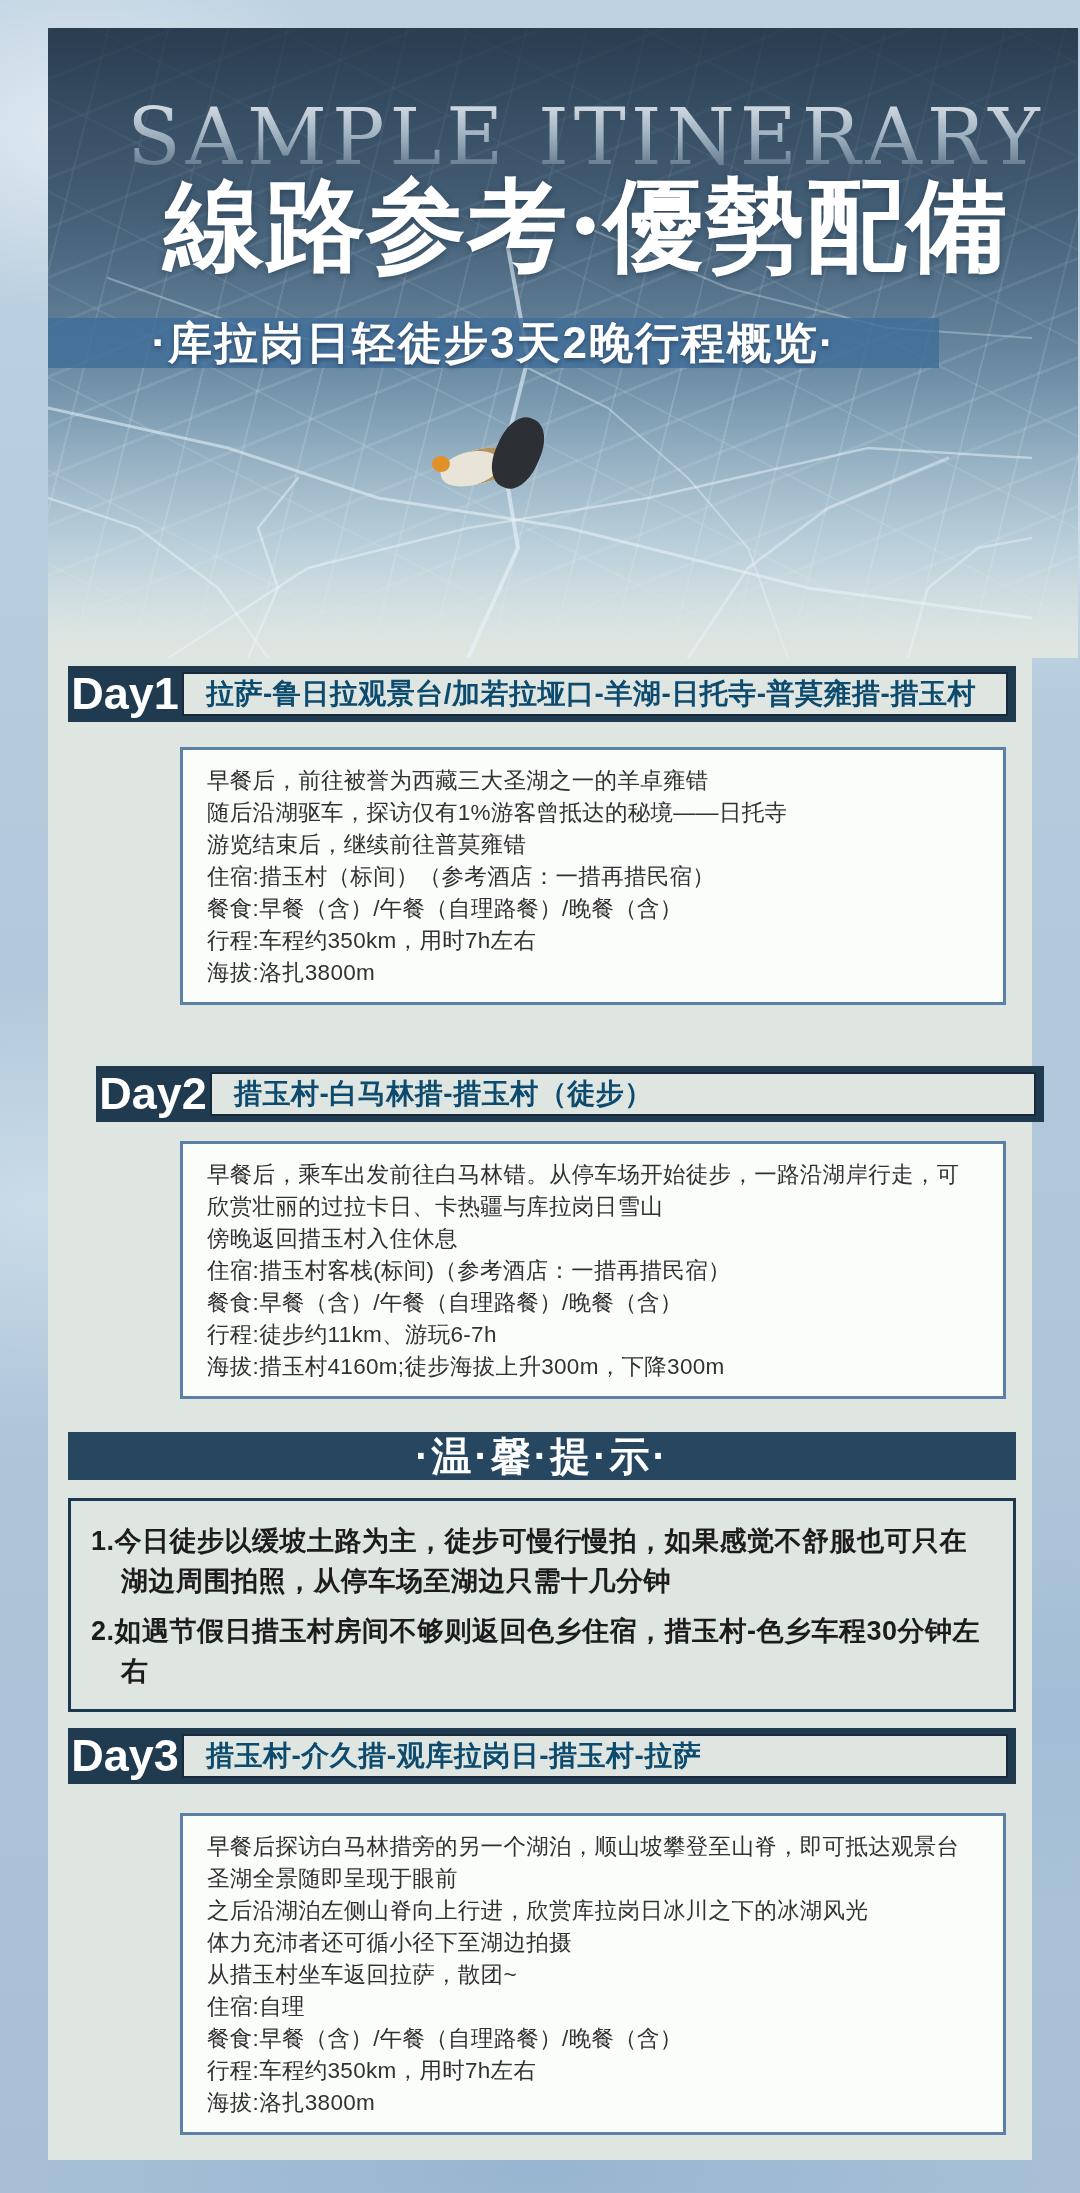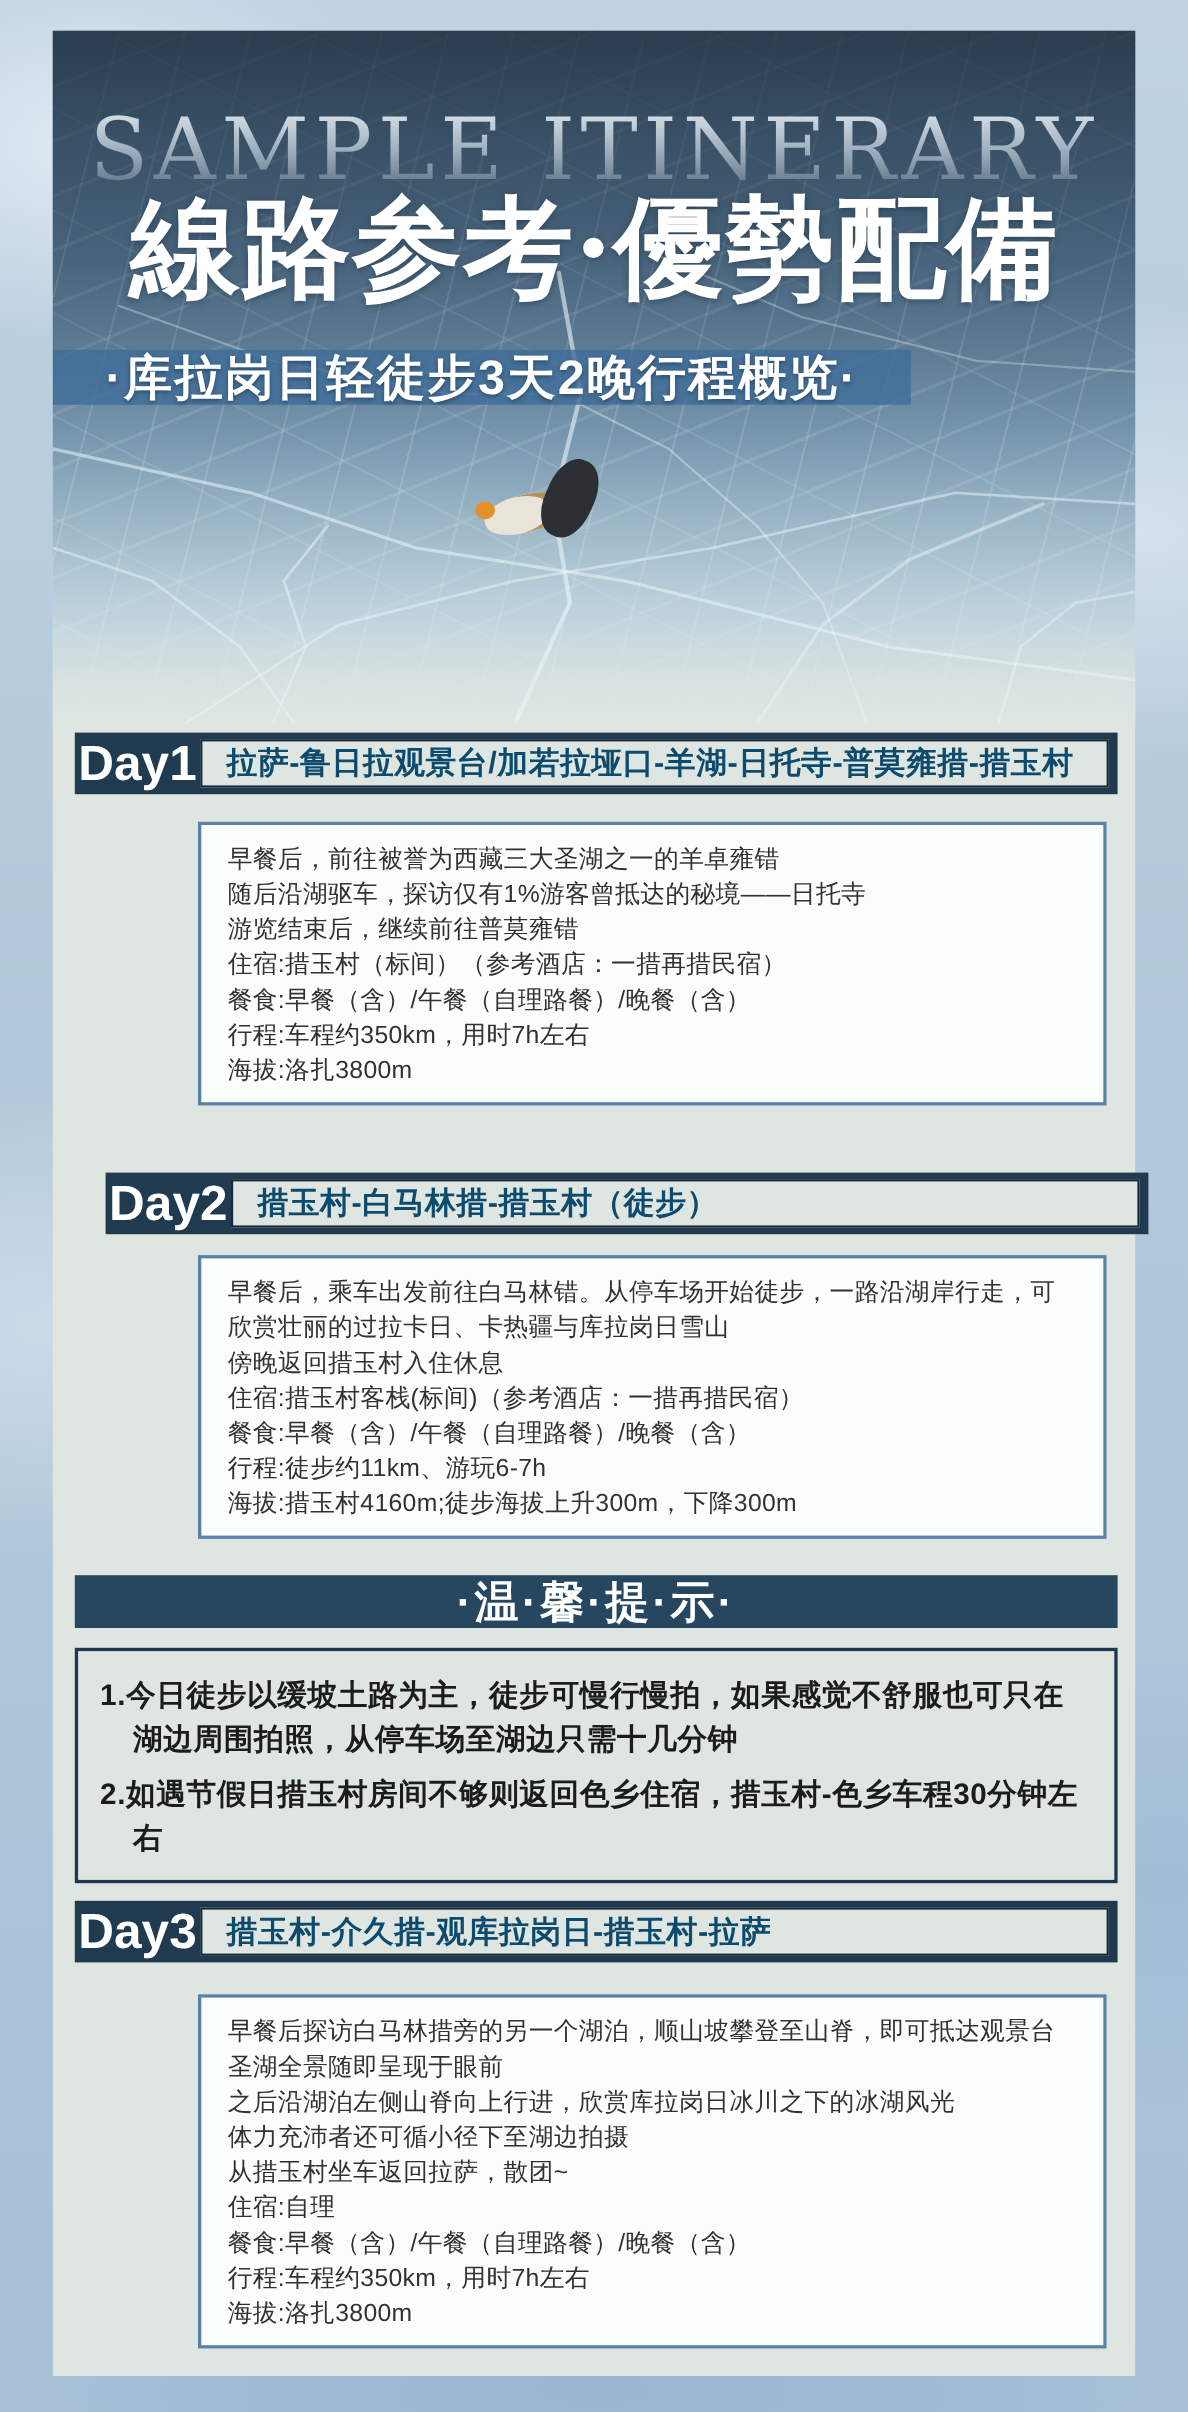--- a/index.html
+++ b/index.html
@@ -23,39 +23,40 @@
   .hero{
     position:absolute;left:0;top:0;width:984px;height:630px;overflow:hidden;
     background-image:
       linear-gradient(180deg, rgba(42,60,78,0.92) 0%, rgba(56,79,100,0.80) 16%,
         rgba(77,105,128,0.55) 38%, rgba(130,160,182,0.35) 60%,
         rgba(205,222,230,0.55) 85%, #dfe6e1 100%),
       repeating-linear-gradient(104deg, rgba(255,255,255,0.20) 0 2px, transparent 2px 58px),
       repeating-linear-gradient(27deg, rgba(255,255,255,0.15) 0 2px, transparent 2px 83px),
       repeating-linear-gradient(158deg, rgba(230,242,250,0.18) 0 3px, transparent 3px 46px),
       linear-gradient(180deg,#33495e 0%,#45627c 28%,#6d8ea6 55%,#a5c0cf 80%,#d5dfdd 100%);
+    padding-left: 46px;
   }
   .cracks{position:absolute;left:0;top:0;}
   .title-en{
     position:relative;margin-top:64px;text-align:center;white-space:nowrap;
     font-family:"DejaVu Serif","Liberation Serif",serif;
     font-size:78px;letter-spacing:5px;font-weight:400;
     color:#aebecb;
     background:linear-gradient(180deg,#e6edf3 10%,#9db0bf 55%,#6f8495 80%,#c2cfd9 100%);
     -webkit-background-clip:text;background-clip:text;
     -webkit-text-fill-color:transparent;opacity:0.92;
   }
   .title-zh{
     position:relative;margin-top:-22px;text-align:center;white-space:nowrap;
     font-family:"DejaVu Serif","Liberation Serif",serif;
     font-size:100px;font-weight:700;color:#ffffff;letter-spacing:1px;
     text-shadow:0 2px 6px rgba(20,40,60,0.45);
   }
   .subtitle-band{
-    position:absolute;left:0;top:290px;width:780px;height:50px;
+    position:absolute;left:0;top:290px;width:891px;height:50px;
     background:rgba(62,108,152,0.78);
     display:flex;align-items:center;justify-content:center;
   }
   .subtitle-band span{
     font-size:44px;font-weight:700;color:#ffffff;letter-spacing:2px;white-space:nowrap;
     text-shadow:0 2px 4px rgba(15,35,55,0.5);
   }
   .fig{position:absolute;border-radius:45%;}
   .fig-person{left:448px;top:388px;width:44px;height:74px;background:#2c2f33;transform:rotate(24deg);}
   .fig-sled{left:392px;top:422px;width:74px;height:34px;background:#e9e4d8;transform:rotate(-14deg);box-shadow:inset -14px 0 0 #b2925f;}

